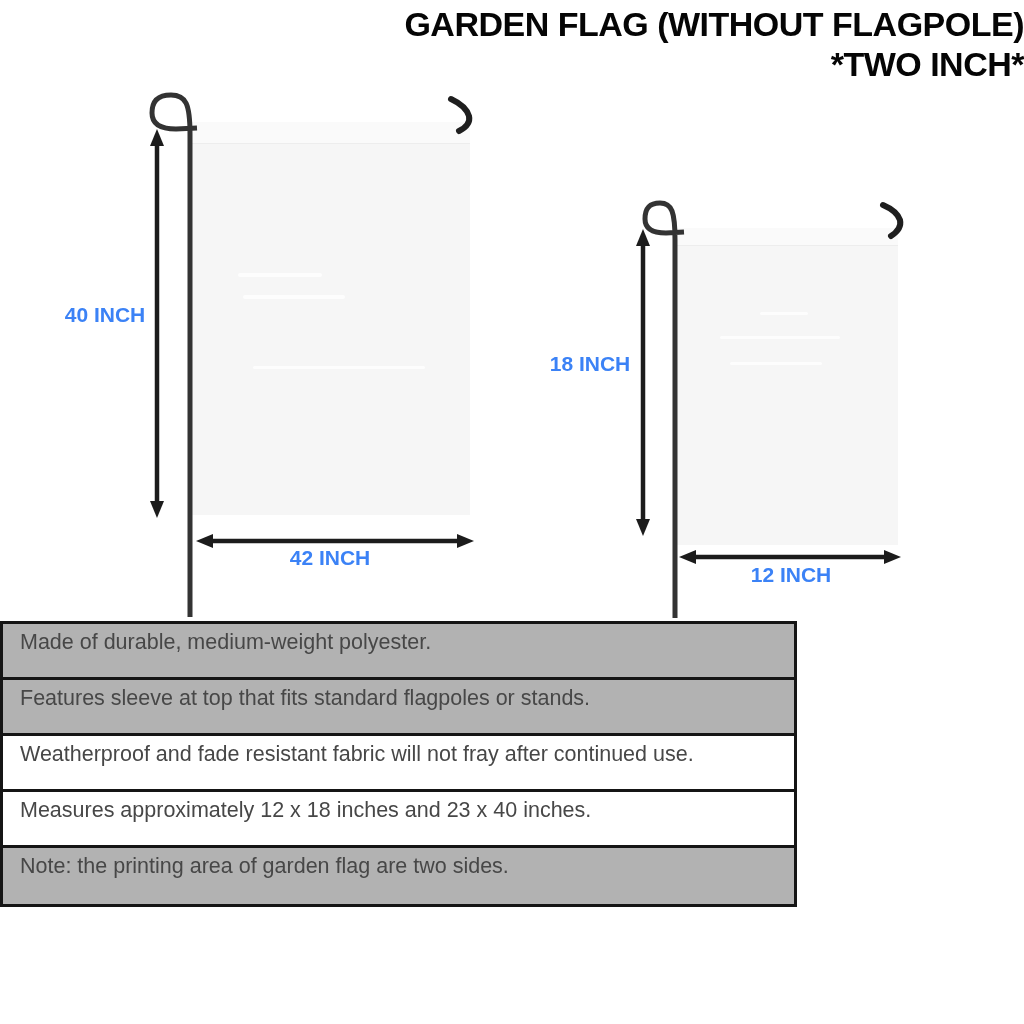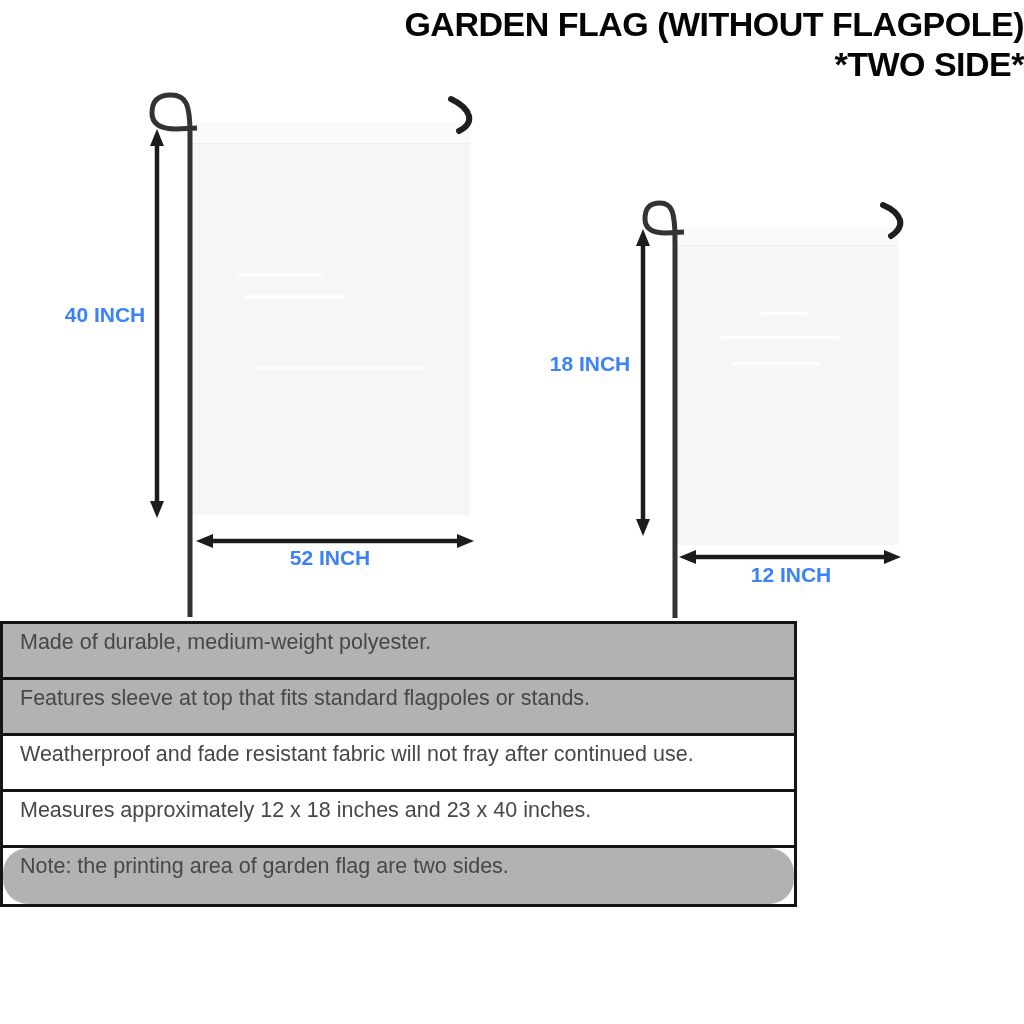--- a/index.html
+++ b/index.html
@@ -29,31 +29,31 @@
   }
   
   .spec-table{
     position:absolute;left:0;top:621px;width:797px;
     border:3px solid #151515;background:#ffffff;box-sizing:border-box;
   }
   .spec-row{
     height:56px;box-sizing:border-box;border-bottom:3px solid #151515;
     padding:5px 4px 0 17px;font-size:21.5px;font-weight:300;color:#474747;line-height:1.25;
   }
-  .spec-row:last-child{border-bottom:none;border-radius:25px;}
+  .spec-row:last-child{border-bottom:none;}
   .spec-row.shaded{background:#b2b2b2;}
 </style>
 </head>
 <body>
 
 <div class="canvas">
 
   <header class="title">
     <div>GARDEN FLAG (WITHOUT FLAGPOLE)</div>
-    <div>*TWO SIDE*</div>
+    <div>*TWO INCH*</div>
   </header>
 
   <div class="flag flag-large">
     <div class="sleeve"></div>
     <div class="streak" style="left:46px;top:151px;width:84px;height:4px;"></div>
     <div class="streak" style="left:51px;top:173px;width:102px;height:4px;"></div>
     <div class="streak" style="left:61px;top:244px;width:172px;height:3px;"></div>
   </div>
 
   <div class="flag flag-small">
@@ -91,21 +91,21 @@
     </g>
 
     <g stroke="#1c1c1c" fill="#1c1c1c">
       <line x1="693" y1="557" x2="887" y2="557" stroke-width="4.5"></line>
       <polygon points="679,557 696,550 696,564" stroke="none"></polygon>
       <polygon points="901,557 884,550 884,564" stroke="none"></polygon>
     </g>
   </svg>
 
   <div class="dim" style="left:105px;top:315px;">40 INCH</div>
-  <div class="dim" style="left:330px;top:558px;">52 INCH</div>
+  <div class="dim" style="left:330px;top:558px;">42 INCH</div>
   <div class="dim" style="left:590px;top:364px;">18 INCH</div>
   <div class="dim" style="left:791px;top:575px;">12 INCH</div>
 
   <div class="spec-table">
     <div class="spec-row shaded">
       <span>Made of durable, medium-weight polyester.</span>
     </div>
     <div class="spec-row shaded">
       <span>Features sleeve at top that fits standard flagpoles or stands.</span>
     </div>

